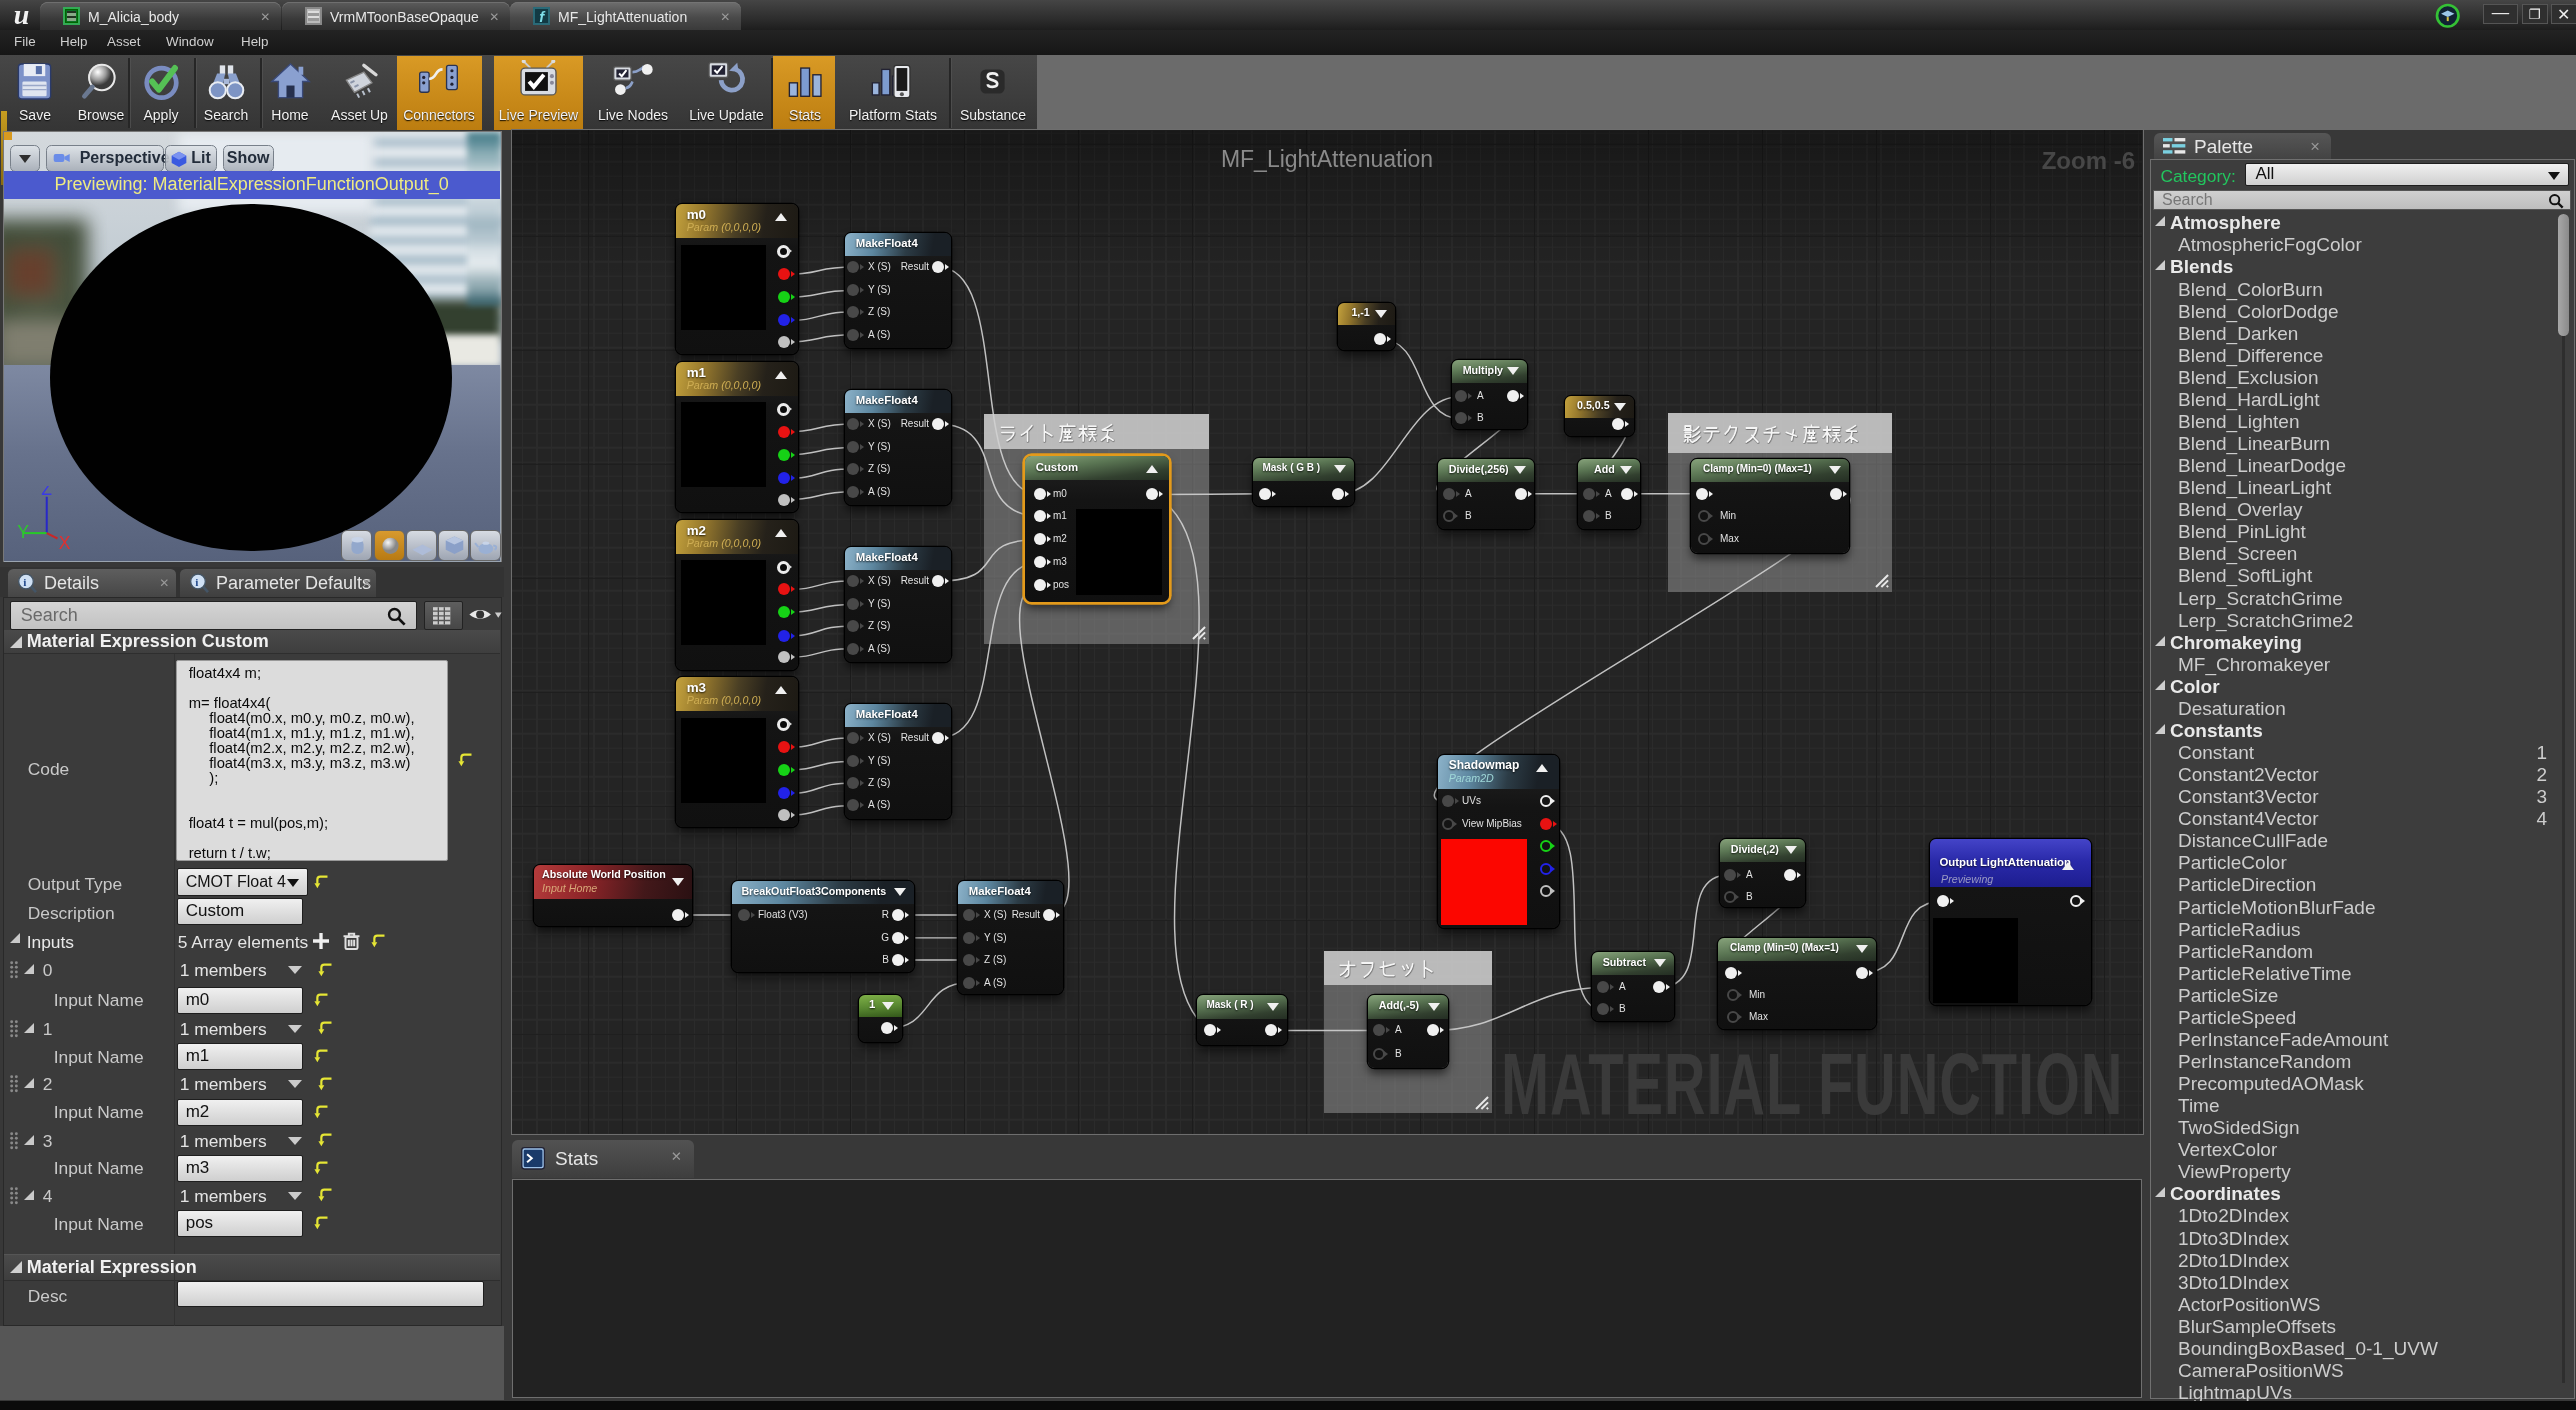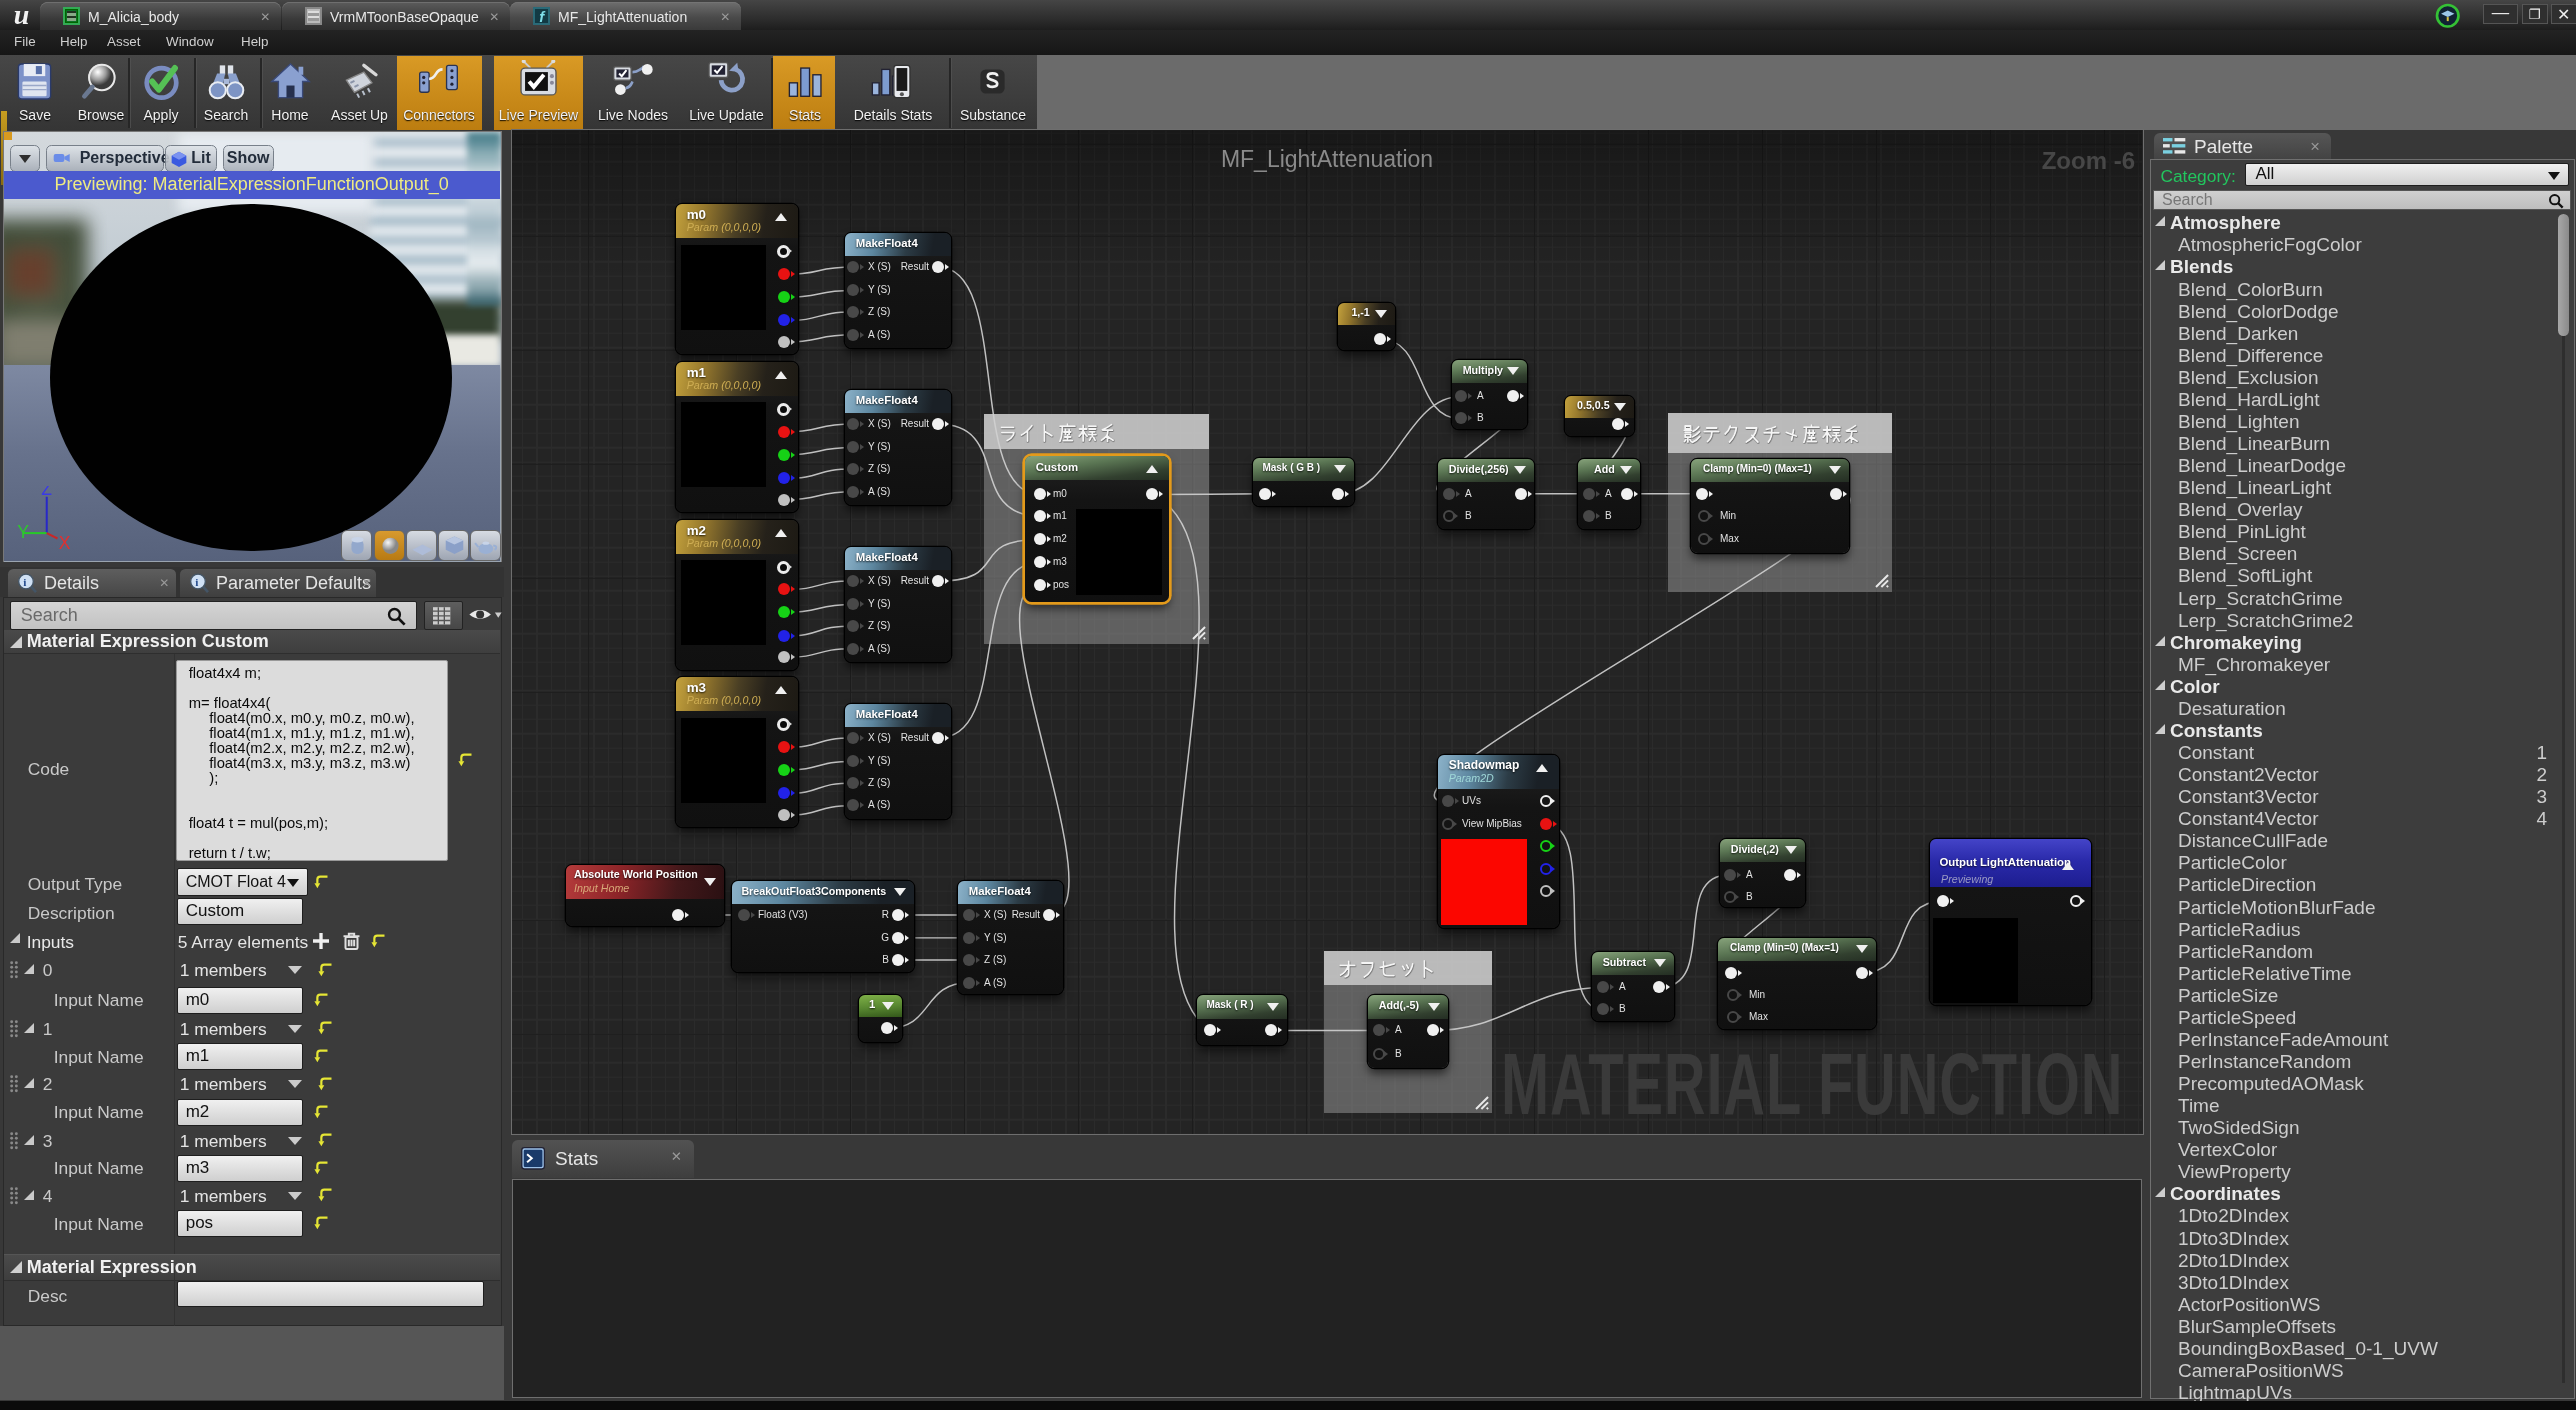--- a/index.html
+++ b/index.html
@@ -210,21 +210,21 @@
     </svg>
 <div class="tblbl" style="left:748px;width:114px">Stats</div>
 <svg class="abs" style="left:871px;top:5.4px" width="43" height="43" viewBox="0 0 64 64">
       <rect x="2" y="34" width="10" height="18" fill="#9ab4dc" stroke="#223" stroke-width="2"></rect>
       <rect x="16" y="14" width="12" height="38" fill="#7d9cd0" stroke="#223" stroke-width="2"></rect>
       <rect x="32" y="24" width="10" height="28" fill="#9ab4dc" stroke="#223" stroke-width="2"></rect>
       <rect x="34" y="8" width="24" height="48" rx="4" fill="#e8eaee" stroke="#333" stroke-width="2"></rect>
       <rect x="38" y="12" width="16" height="34" fill="#1a1a1a"></rect>
       <circle cx="46" cy="51" r="3" fill="#555"></circle>
     </svg>
-<div class="tblbl" style="left:819px;width:148px">Details Stats</div>
+<div class="tblbl" style="left:819px;width:148px">Platform Stats</div>
 <svg class="abs" style="left:971px;top:5.4px" width="43" height="43" viewBox="0 0 64 64">
       <rect x="14" y="14" width="36" height="36" rx="8" fill="#2a2a2a"></rect>
       <path d="M39 24 c0 -3 -3 -4 -7 -4 c-4 0 -7 1 -7 4.5 c0 7 14 4 14 11 c0 3.5 -3 4.5 -7 4.5 c-4 0 -7 -1 -7 -4" fill="none" stroke="#f0f0f0" stroke-width="4"></path>
     </svg>
 <div class="tblbl" style="left:936px;width:114px">Substance</div>
 </div>
 <div class="abs" id="vp">
 <div class="abs" style="left:0;top:0;width:8px;height:8px;background:#d89a20;z-index:9"></div>
 <div class="abs" style="left:0;top:0;width:496px;height:429px;background:linear-gradient(#d4d9dd 0%,#c9d1d7 20%,#bcc7cf 40%,#aab6c2 53%,#7e89a2 56%,#6d7890 70%,#5d6883 88%,#5a6580 100%)"></div>
 <div class="abs" style="left:366px;top:0;width:131px;height:201px;background:repeating-linear-gradient(0deg,#edf1f4 0 10px,#a3b9c7 10px 19.5px);filter:blur(4px);opacity:.95"></div>
@@ -1027,21 +1027,21 @@
     </div>
 <div class="ns abs" style="left:1429px;top:743px;color:#9a9ac4;font-size:10.7px">Previewing</div>
 <div class="abs" style="left:1550px;top:732px;width:0;height:0;border-left:6.7px solid transparent;border-right:6.7px solid transparent;border-bottom:8.7px solid #f0f0f0"></div>
 <div class="pin" style="left:1425px;top:765px;width:12px;height:12px;background:#f0f0f0">
       <i style="border-left:4.7px solid #f0f0f0"></i>
     </div>
 <div class="pin" style="left:1558px;top:765px;width:12px;height:12px;border:2.7px solid #f0f0f0;background:transparent">
       <i style="border-left:4.7px solid #f0f0f0"></i>
     </div>
 <div class="prev" style="left:1421px;top:788px;width:85px;height:85px"></div>
-<div class="node" style="left:22px;top:735px;width:158px;height:61px;margin-left:32px;">
+<div class="node" style="left:22px;top:735px;width:158px;height:61px;">
       <div class="nh nh-red" style="height:34px"></div>
       <span class="nt" style="left:8px;top:3.4px;font-size:10.7px">Absolute World Position</span>
       <span class="ns" style="left:8px;top:17.4px;color:#d8a878">Input Home</span>
       <span class="abs" style="right:8px;top:12.7px;width:0;height:0;border-left:6.7px solid transparent;border-right:6.7px solid transparent;border-top:8.7px solid #f0f0f0"></span>
     </div>
 <div class="pin" style="left:160px;top:779px;width:12px;height:12px;background:#f0f0f0">
       <i style="border-left:4.7px solid #f0f0f0"></i>
     </div>
 <div class="node" style="left:220px;top:751px;width:182px;height:91px;">
       <div class="nh nh-blue" style="height:23px"></div>

